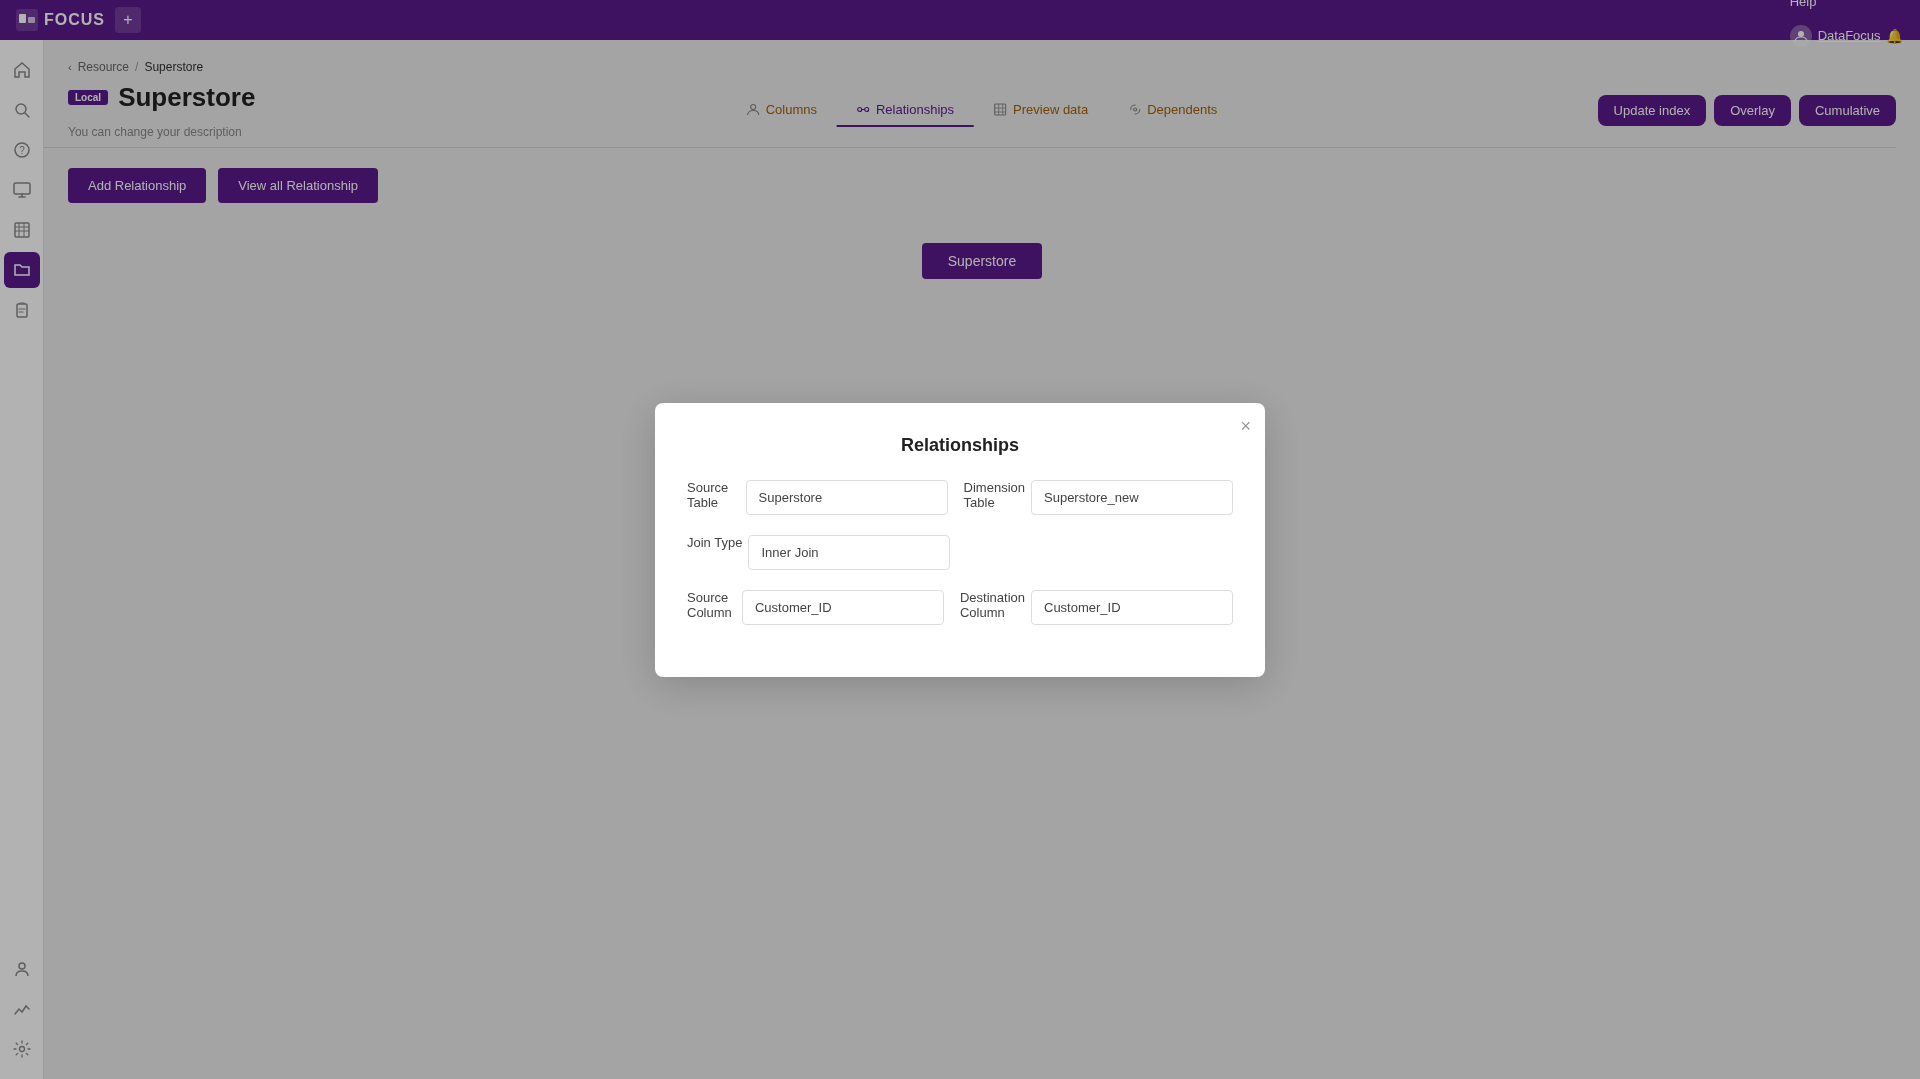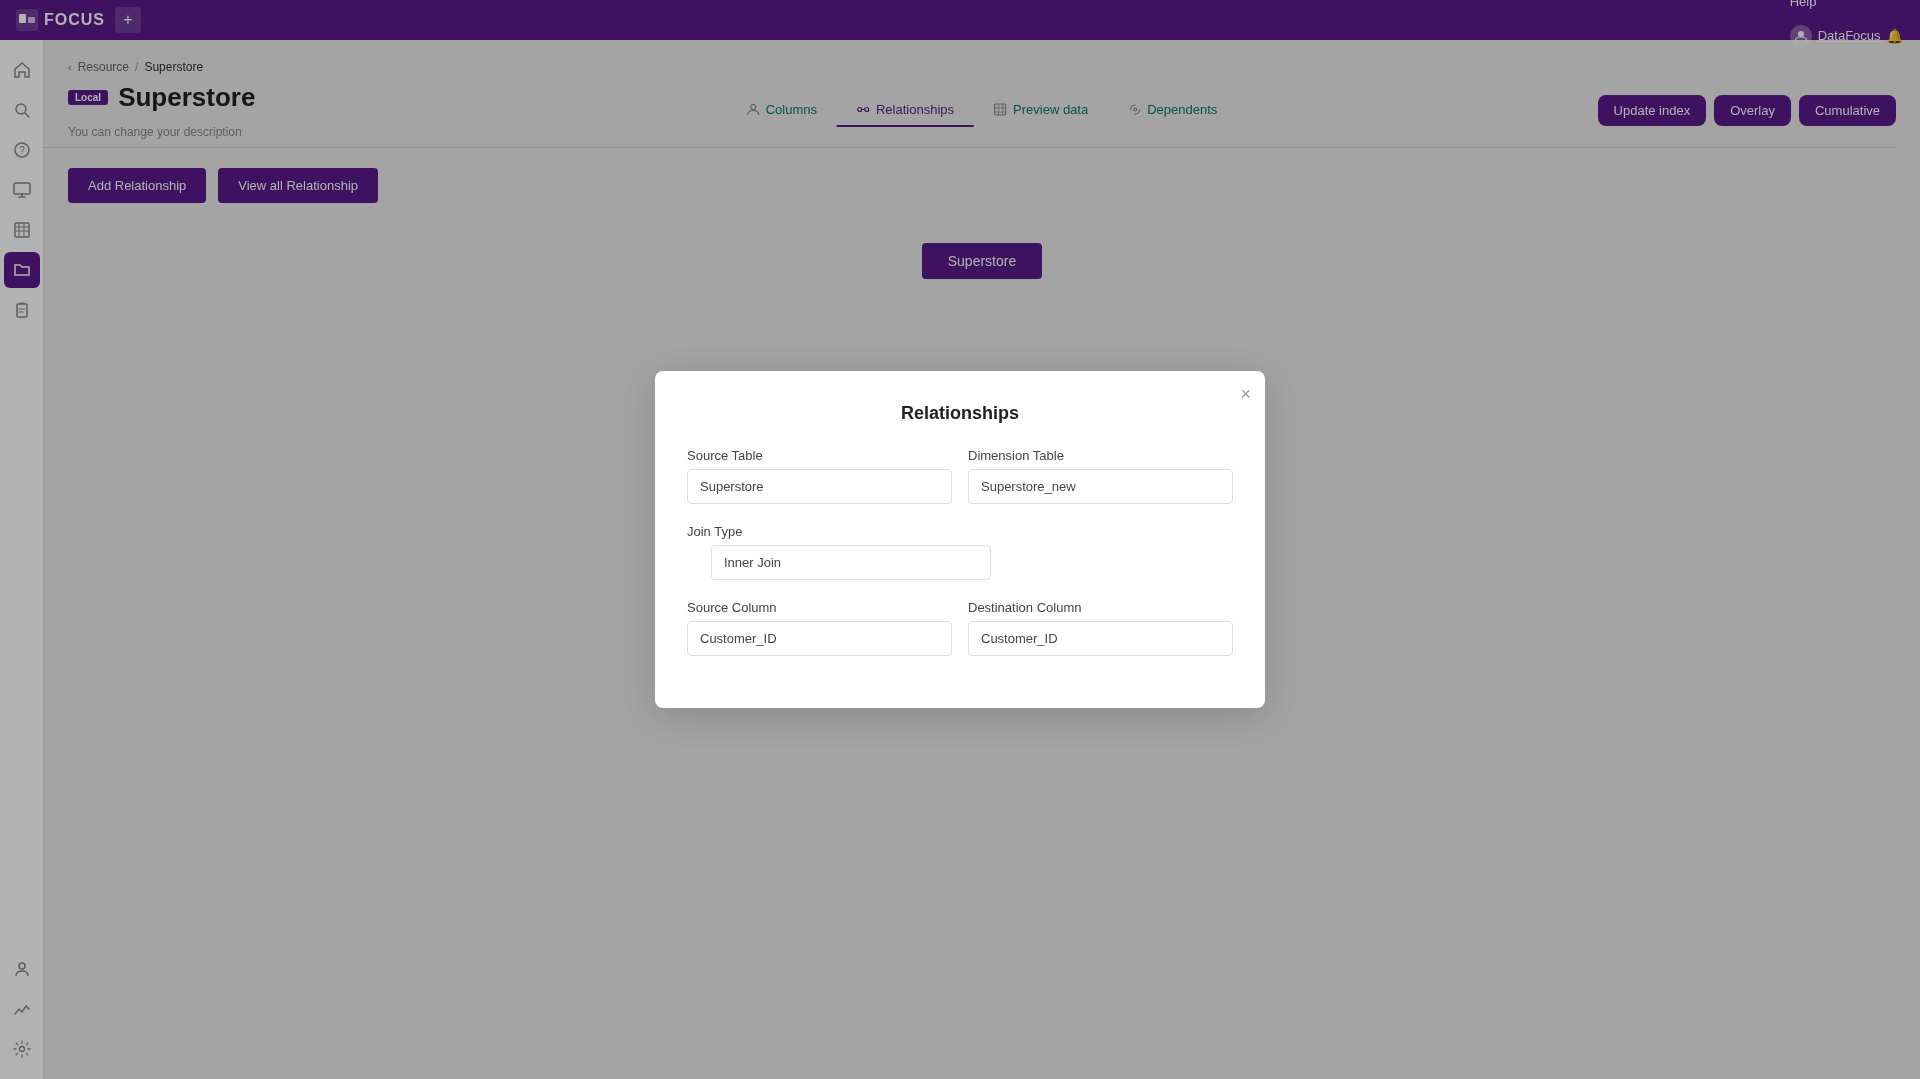--- a/index.html
+++ b/index.html
@@ -89,21 +89,21 @@
       border-radius: 3px;
     }
     .page-title { font-size: 26px; font-weight: 600; color: #222; }
     .page-desc { font-size: 12px; color: #888; }
     .tab {
       display: flex;
       align-items: center;
       gap: 6px;
       padding: 8px 20px;
       font-size: 13px;
-      color: #0f766e;
+      color: #a16207;
       cursor: pointer;
       border-bottom: 2px solid transparent;
       white-space: nowrap;
     }
     .tab.active { color: #5a1a8a; border-bottom: 2px solid #5a1a8a; font-weight: 500; }
 
     
     .header-actions { display: flex; gap: 8px; align-items: center; }
     .btn-purple {
       background: #5a1a8a;
@@ -186,21 +186,21 @@
       font-size: 18px;
       font-weight: 600;
       color: #222;
       margin-bottom: 24px;
     }
     .form-row {
       display: flex;
       gap: 16px;
       margin-bottom: 20px;
     }
-    .form-group { flex: 1; display: flex; flex-direction: column; gap: 6px; }
+    .form-group { flex: 1; display: flex; gap: 6px; }
     .form-group.full { flex: 1; }
     .form-label { font-size: 13px; color: #444; font-weight: 500; }
     .form-input {
       border: 1px solid #ddd;
       border-radius: 4px;
       padding: 9px 12px;
       font-size: 13px;
       color: #444;
       background: white;
       outline: none;
@@ -394,21 +394,21 @@
       </div>
       <div class="form-group">
         <label class="form-label">Dimension Table</label>
         <input class="form-input" readonly="" value="Superstore_new" style="">
       </div>
     </div>
 
     <div class="form-row">
       <div class="form-group full">
         <label class="form-label">Join Type</label>
-        <input class="form-input" readonly="" style="max-width: 280px; margin-left: 24px;" value="Inner Join">
+        <input class="form-input" readonly="" style="max-width: 280px;" value="Inner Join">
       </div>
     </div>
 
     <div class="form-row">
       <div class="form-group">
         <label class="form-label">Source Column</label>
         <input class="form-input" readonly="" value="Customer_ID" style="">
       </div>
       <div class="form-group">
         <label class="form-label">Destination Column</label>

